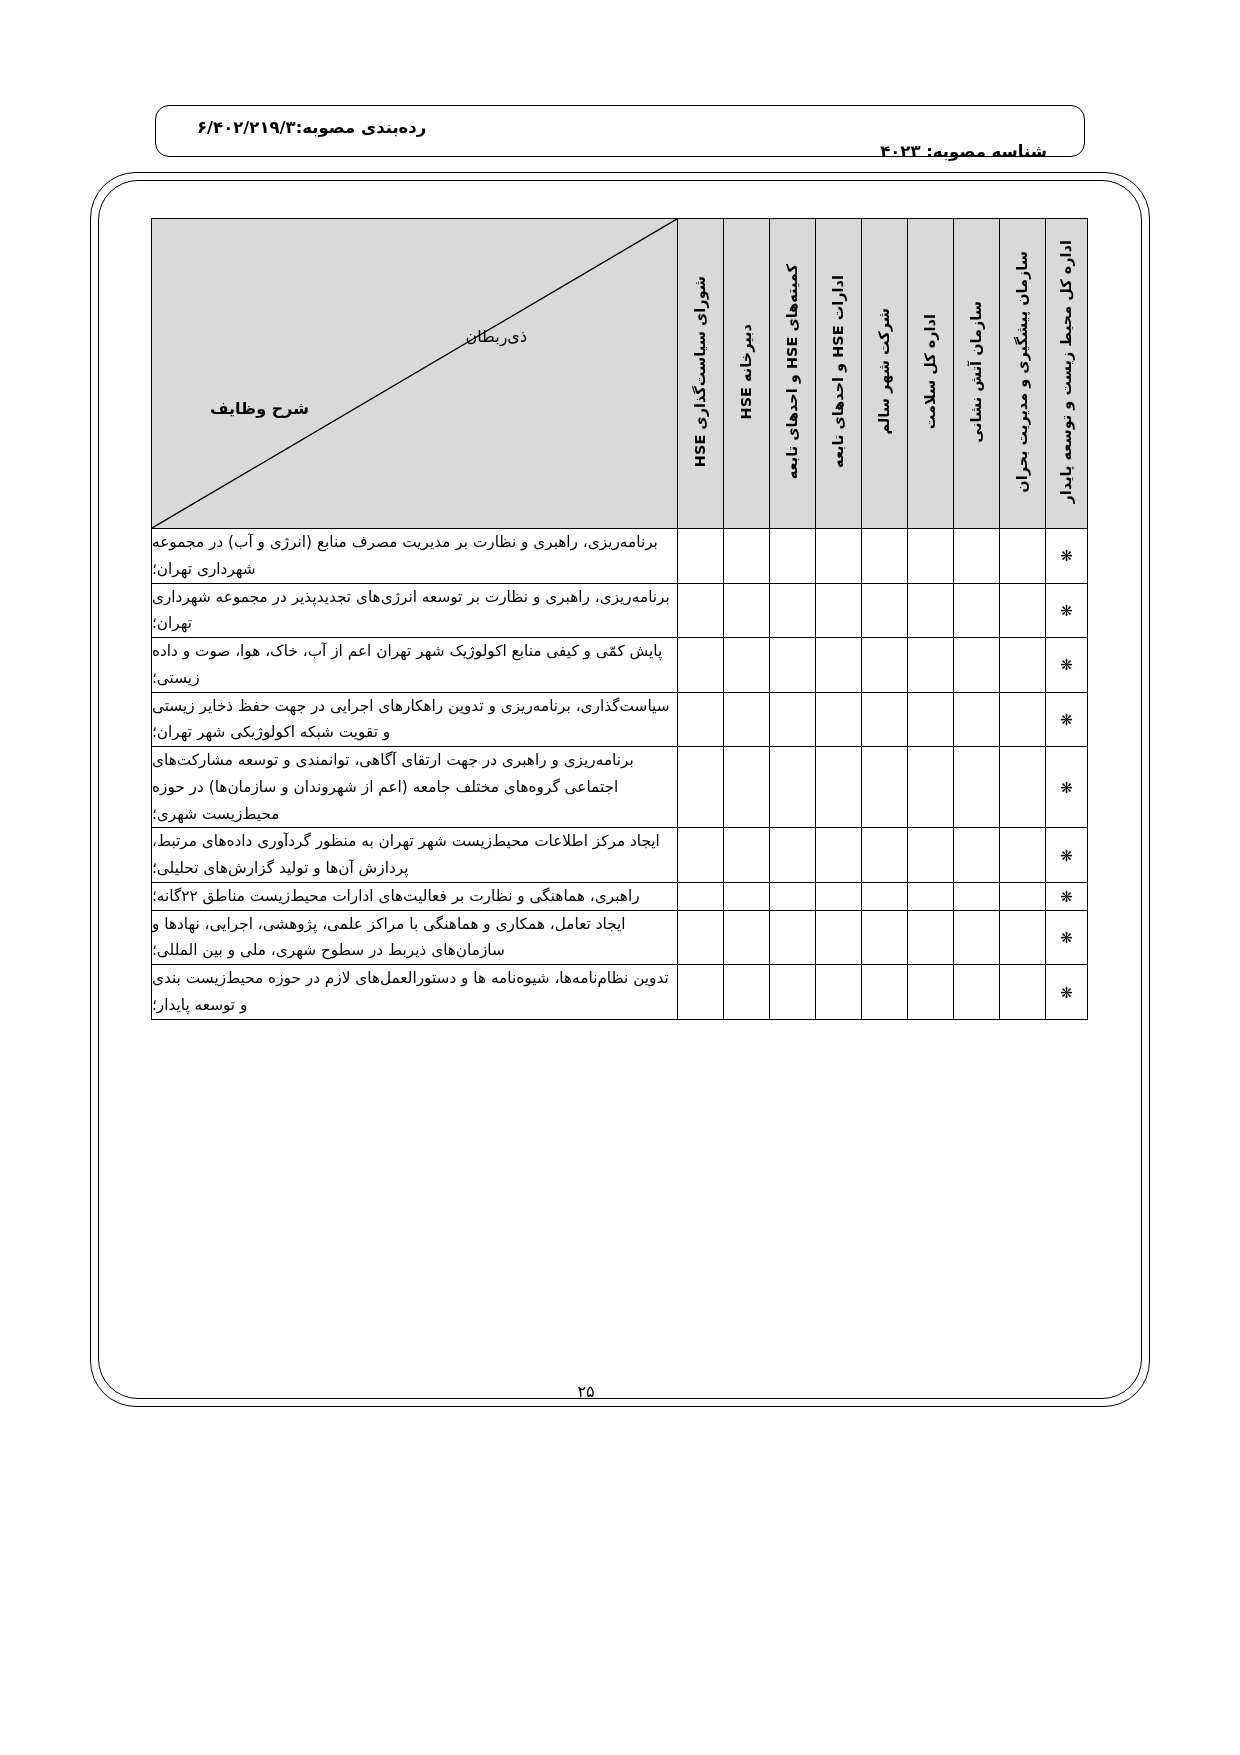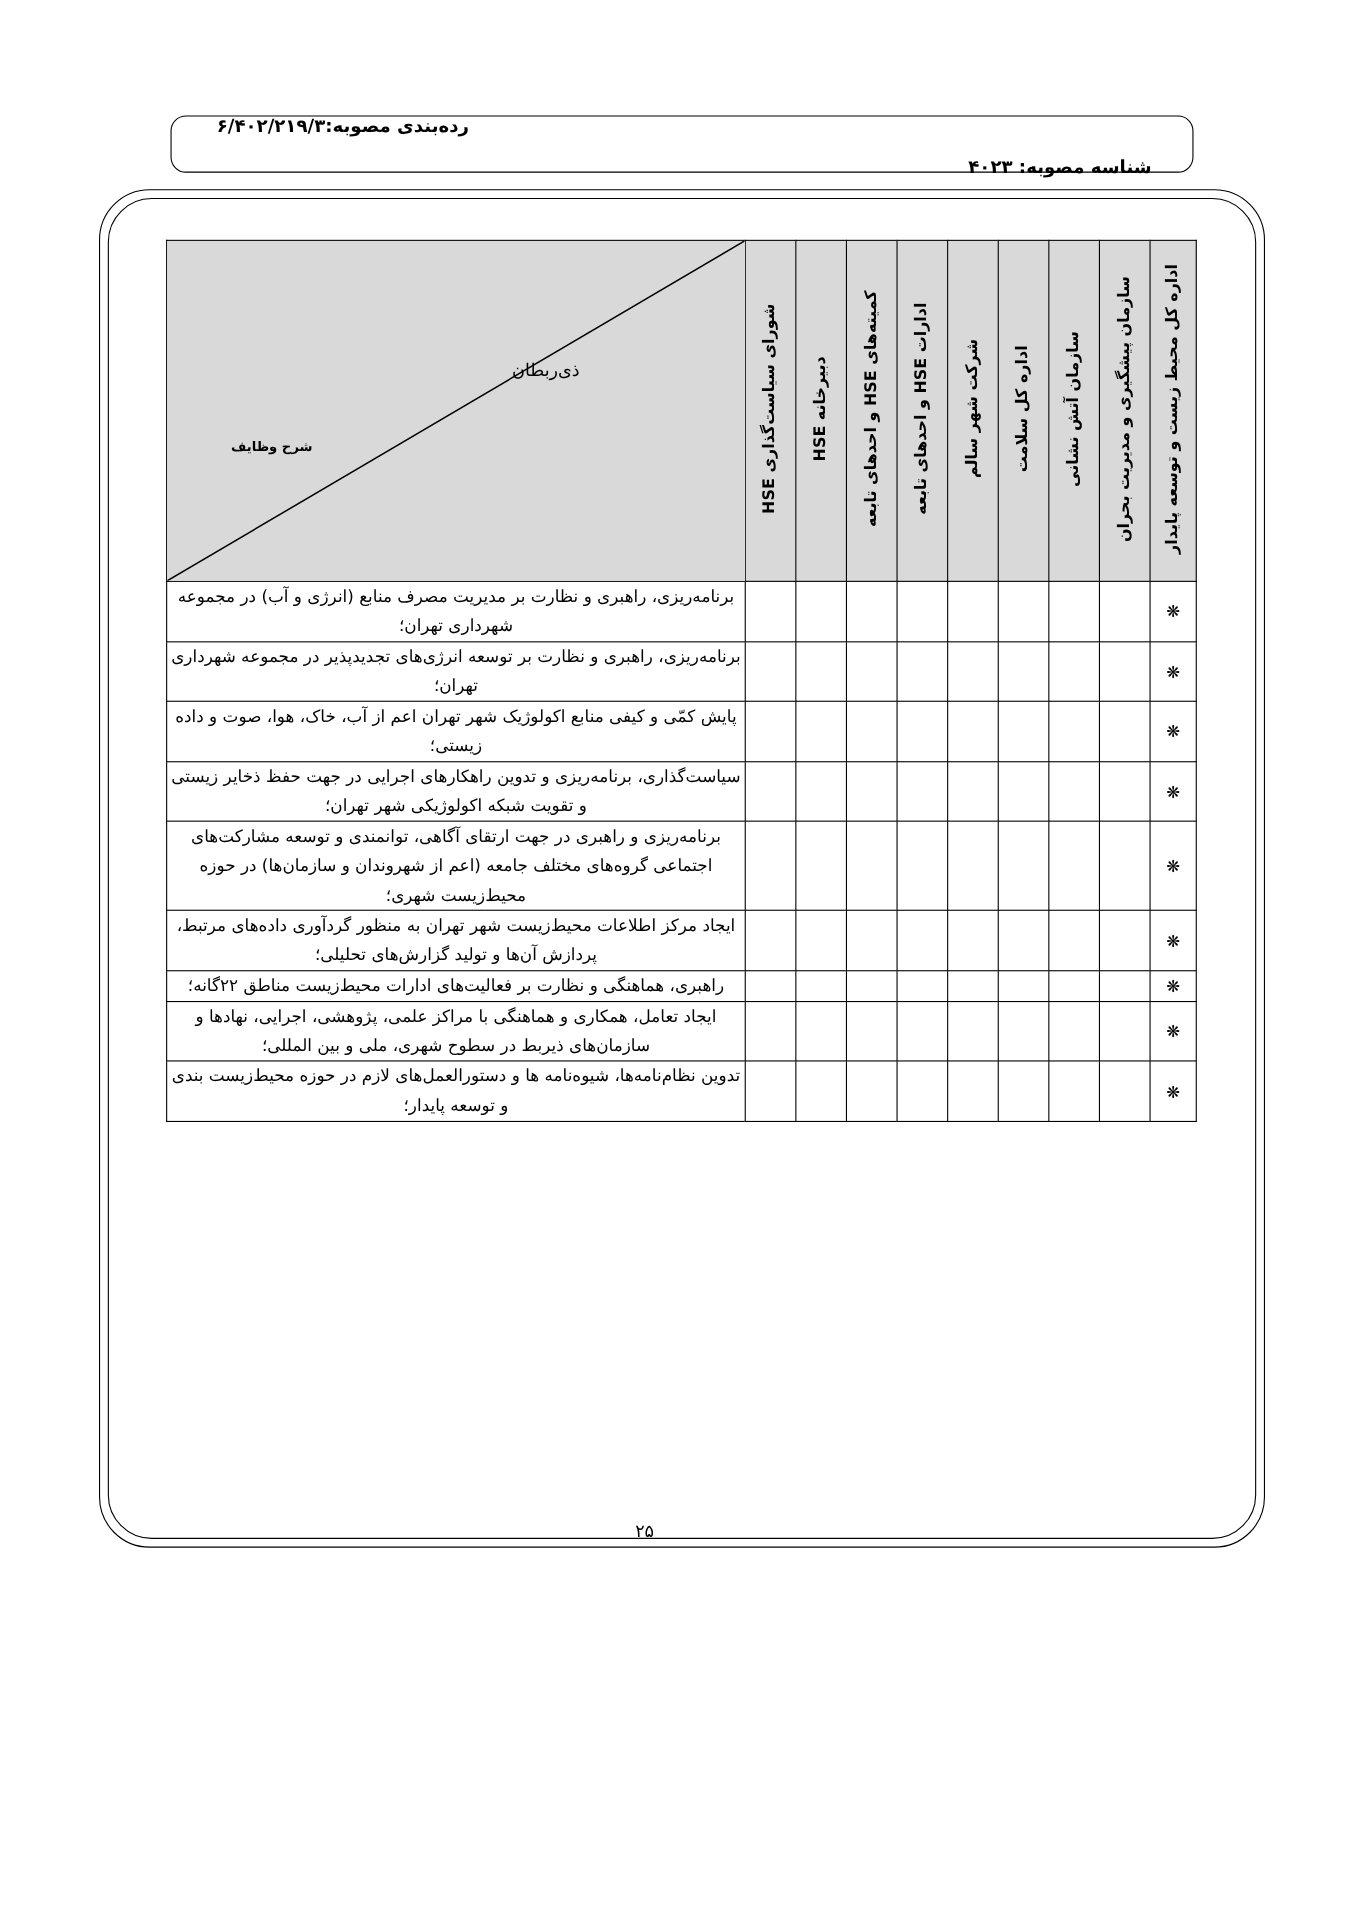--- a/index.html
+++ b/index.html
@@ -38,21 +38,21 @@
     position: absolute;
     top: 13px;
     right: 38px;
     font-size: 16.5px;
     font-weight: bold;
     letter-spacing: 0;
     margin-top: 24px;
   }
   .header-right-text {
     position: absolute;
-    top: 0;
+    top: 13px;
     left: 42px;
     font-size: 16.5px;
     font-weight: bold;
   }
 
   
   .page-frame-outer {
     position: absolute;
     top: 172px;
     left: 90px;
@@ -131,27 +131,27 @@
     position: absolute;
     top: 108px;
     right: 150px;
     font-size: 16px;
     font-weight: normal;
   }
   .corner .lbl-bottom {
     position: absolute;
     top: 180px;
     left: 58px;
-    font-size: 12px;
+    font-size: 16px;
     font-weight: bold;
   }
 
   
   td.desc {
-    text-align: center;
+    text-align: left;
     font-size: 15.3px;
     line-height: 1.75;
     padding: 7px 11px 8px 11px;
     vertical-align: middle;
   }
   td.mark {
     text-align: center;
     vertical-align: middle;
     font-size: 16px;
   }

